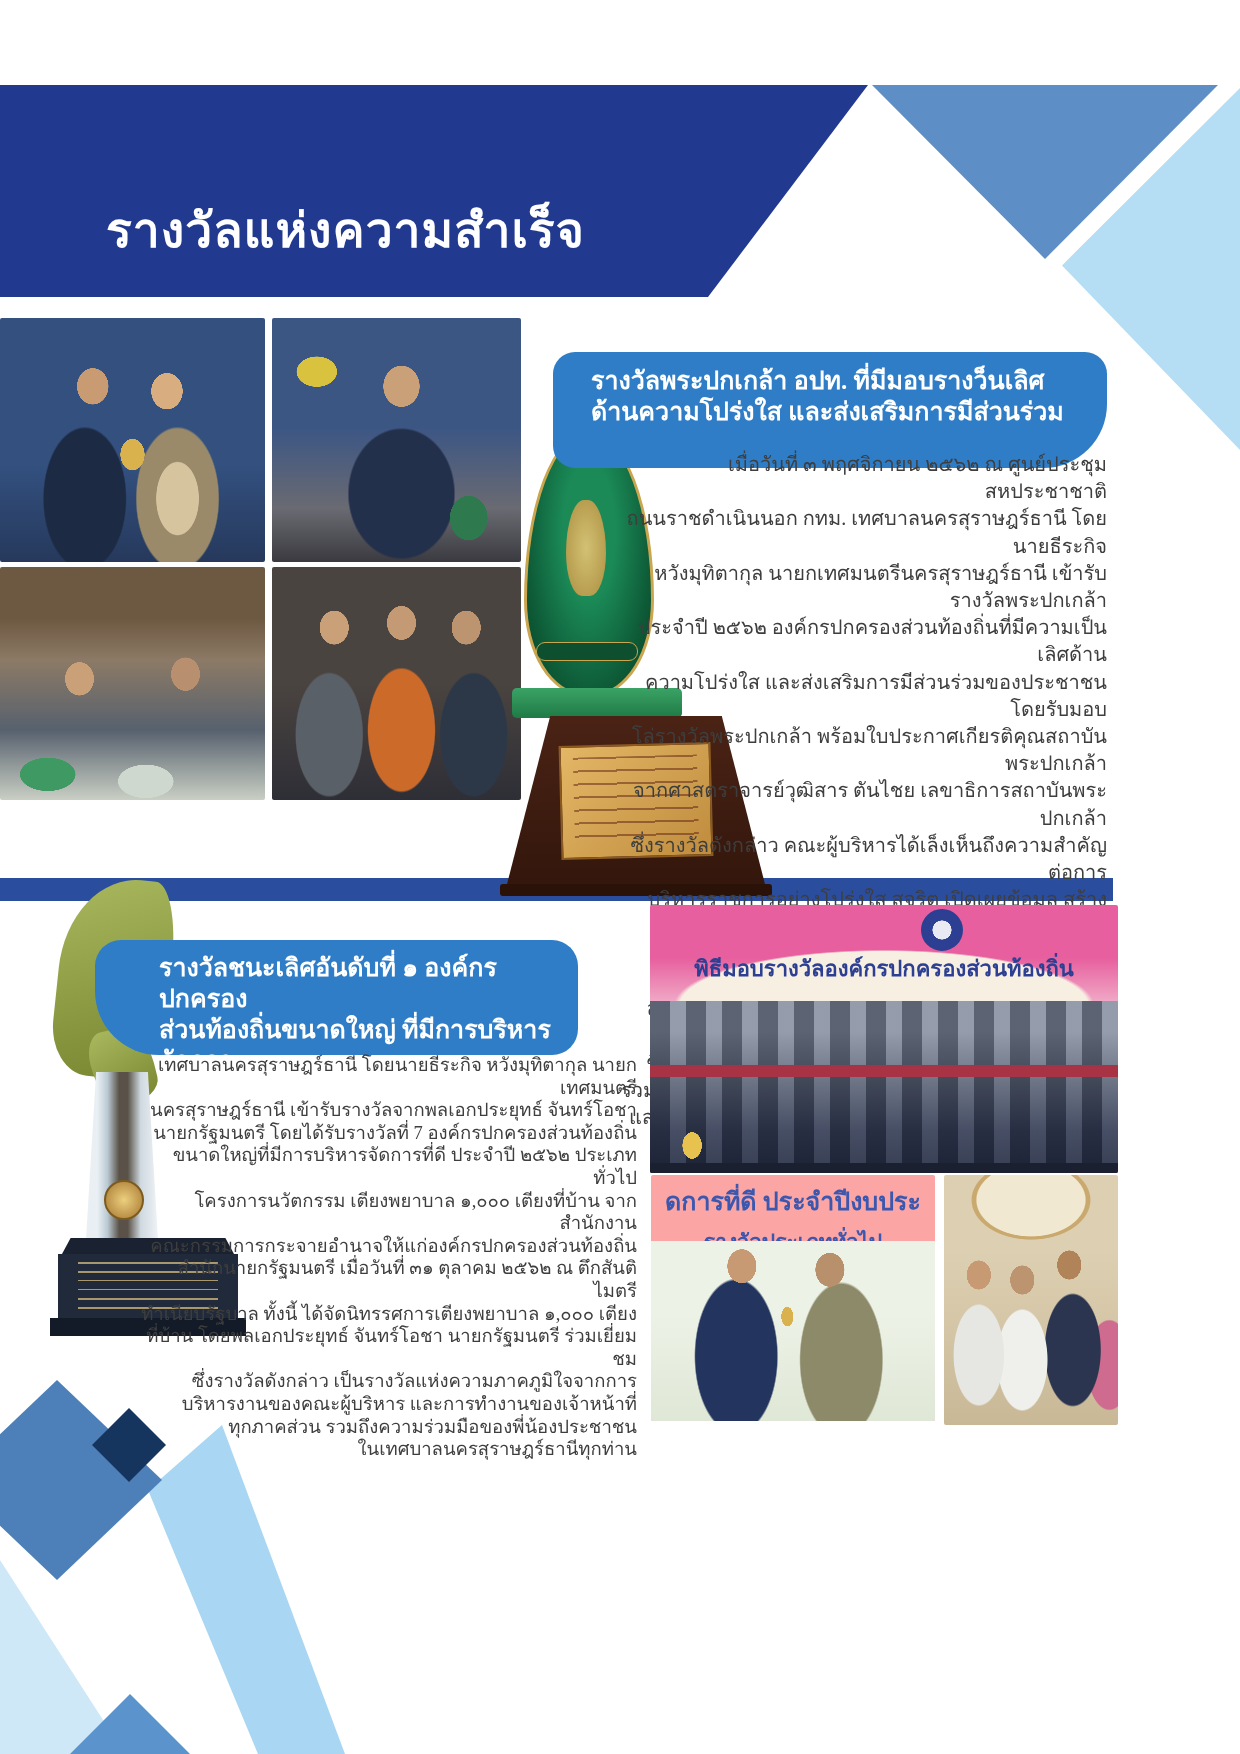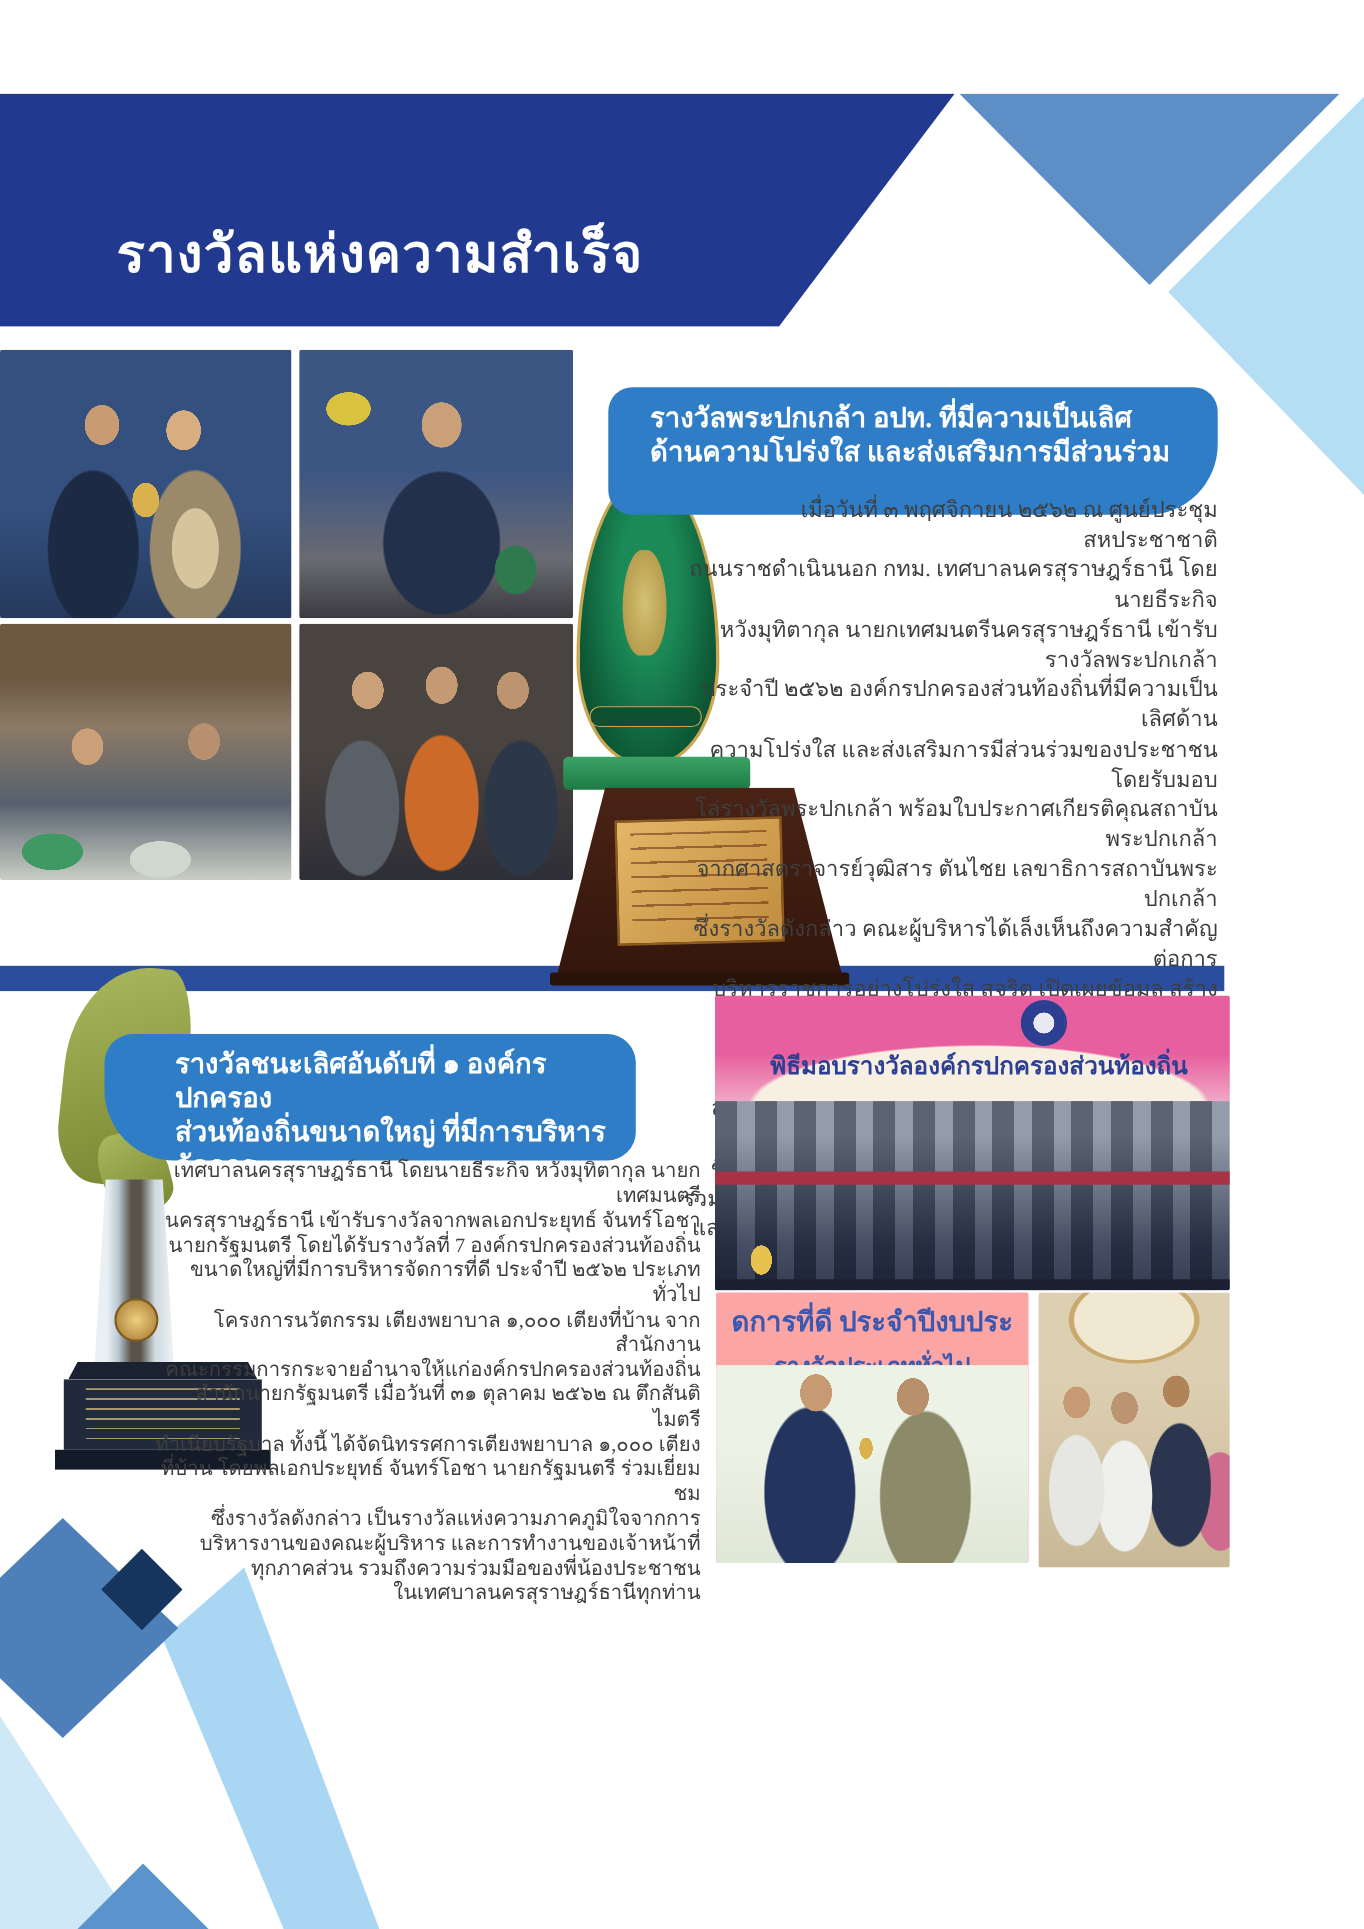--- a/index.html
+++ b/index.html
@@ -86,21 +86,21 @@
   .p9-base-mid{left:58px;top:1254px;width:180px;height:64px;background:#202a3a;box-sizing:border-box;padding:8px 20px;}
   .p9-base-lines{width:100%;height:100%;
      background:repeating-linear-gradient(180deg,rgba(193,170,118,.85) 0 1.5px,transparent 1.5px 9px);}
   .p9-base-bot{left:50px;top:1318px;width:196px;height:18px;background:#131a28;}
 
   
   #p6{left:650px;top:905px;width:468px;height:268px;}
   .p6-banner{position:absolute;left:0;top:0;width:100%;height:96px;
      background:
        radial-gradient(300px 80px at 50% 105%,#f7efe2 0 68%,transparent 70%),
-       linear-gradient(180deg,#e75f9e 0 55%,#f0a7c5 100%); padding-left: 12px;}
+       linear-gradient(180deg,#e75f9e 0 55%,#f0a7c5 100%);}
   .p6-emblem{position:absolute;left:58%;top:4px;width:42px;height:42px;border-radius:50%;
      background:radial-gradient(#e9e9f4 0 35%,#2c3f92 36% 100%);border:2px solid #2c3f92;box-sizing:border-box;}
   .p6-title{position:absolute;left:0;top:46px;width:100%;text-align:center;
      color:#2c3f92;font-size:22px;font-weight:bold;}
   .p6-subtitle{position:absolute;left:0;top:76px;width:100%;text-align:center;color:#5a5fa0;font-size:12px;}
   .p6-crowd{position:absolute;left:0;top:96px;width:100%;height:172px;background:
      radial-gradient(16px 22px at 9% 84%,#e8c24e 0 60%,transparent 61%),
      repeating-linear-gradient(90deg,rgba(18,24,40,.45) 0 20px,rgba(130,140,160,.18) 20px 36px),
      linear-gradient(180deg,#98a0ae 0 18%,#6a7282 45%,#3a4158 75%,#252c42 100%);}
   .p6-carpet{position:absolute;left:0;top:64px;width:100%;height:12px;background:#a83344;}
@@ -165,21 +165,21 @@
     <div class="abs p5-ribbon"></div>
     <div class="abs p5-board"></div>
     <div class="abs p5-base"></div>
     <div class="abs p5-plaque">
         <div class="p5-plaque-lines"></div>
       </div>
     <div class="abs p5-foot"></div>
   </div>
 
   <div class="abs box-blue" id="box1">
-    <div>รางวัลพระปกเกล้า อปท. ที่มีความเป็นเลิศ</div>
+    <div>รางวัลพระปกเกล้า อปท. ที่มีมอบรางว็นเลิศ</div>
     <div>ด้านความโปร่งใส และส่งเสริมการมีส่วนร่วม</div>
   </div>
 
   <div class="abs para" id="para1">
     <div>เมื่อวันที่ ๓ พฤศจิกายน ๒๕๖๒ ณ ศูนย์ประชุม สหประชาชาติ</div>
     <div>ถนนราชดำเนินนอก กทม. เทศบาลนครสุราษฎร์ธานี โดยนายธีระกิจ</div>
     <div>หวังมุทิตากุล นายกเทศมนตรีนครสุราษฎร์ธานี เข้ารับรางวัลพระปกเกล้า</div>
     <div>ประจำปี ๒๕๖๒ องค์กรปกครองส่วนท้องถิ่นที่มีความเป็นเลิศด้าน</div>
     <div>ความโปร่งใส และส่งเสริมการมีส่วนร่วมของประชาชนโดยรับมอบ</div>
     <div>โล่รางวัลพระปกเกล้า พร้อมใบประกาศเกียรติคุณสถาบันพระปกเกล้า</div>

